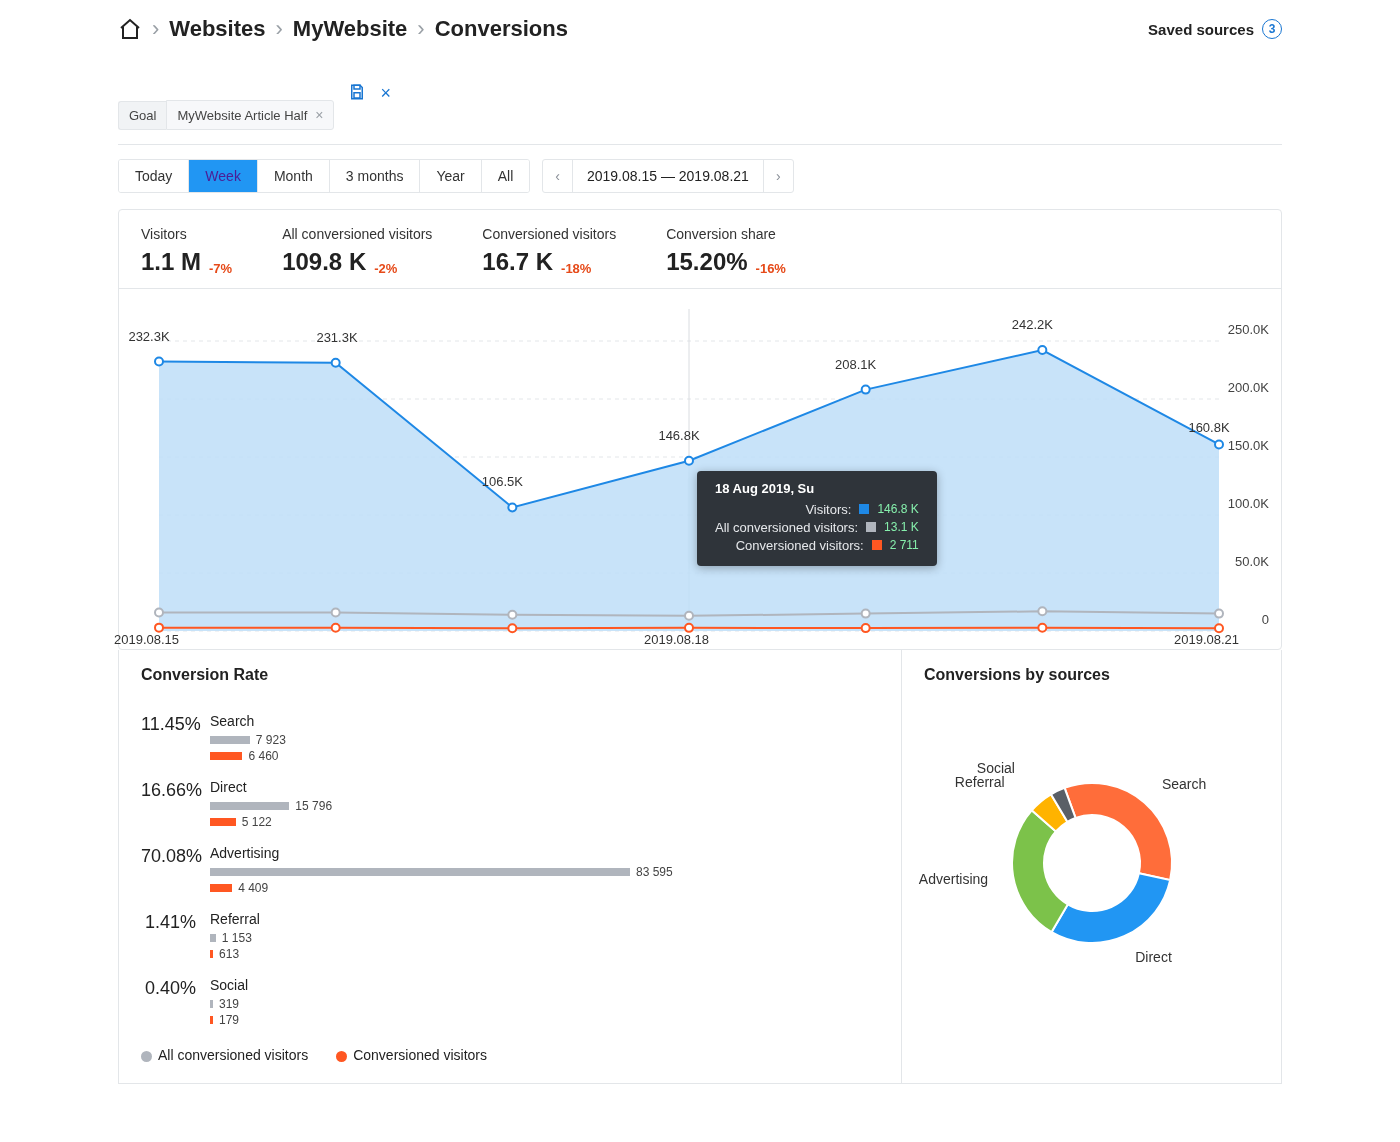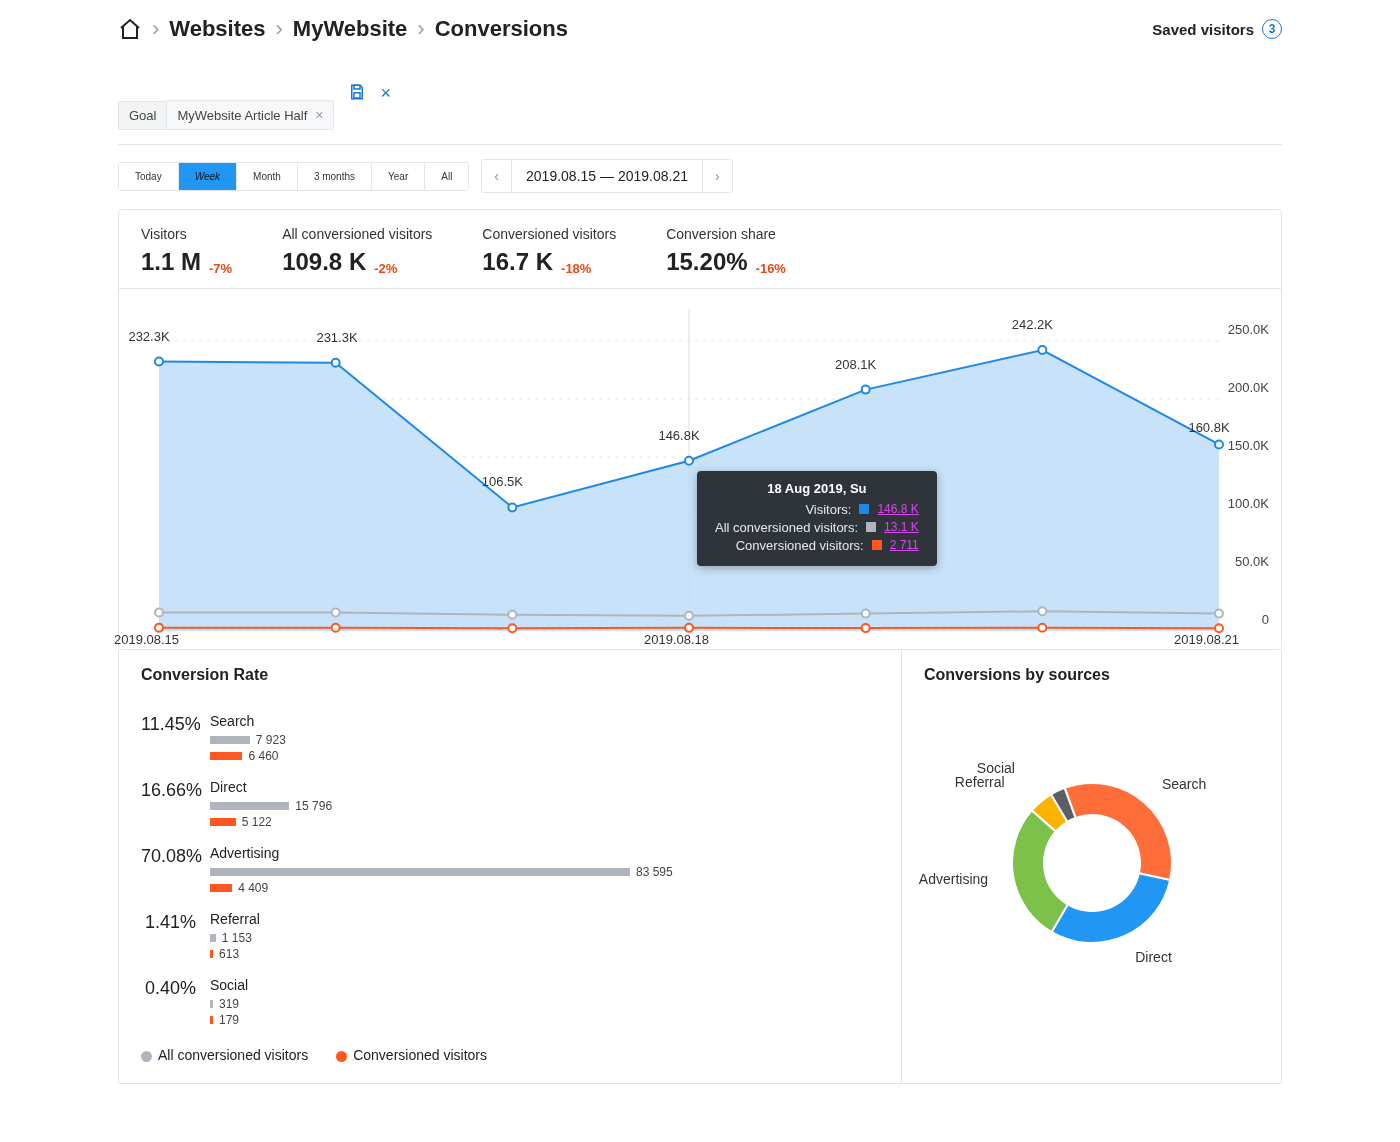--- a/index.html
+++ b/index.html
@@ -27,44 +27,44 @@
   .chips{display:flex;align-items:center;gap:0;margin-top:14px;}
   .chip{background:#f1f3f5;border:1px solid var(--border);padding:6px 10px;font-size:13px;color:#444;margin-top:44px;}
   .chip.first{border-right:none;border-radius:3px 0 0 3px;}
   .chip.value{border-radius:0 3px 3px 0;display:flex;align-items:center;gap:8px;background:#f7f8fa;}
   .chip .x{color:#9aa0a6;cursor:pointer;font-size:14px;}
   .chip-icons{display:flex;align-items:center;gap:14px;margin-left:14px;}
   .icon-btn{color:var(--link);cursor:pointer;}
   
   .period-row{display:flex;align-items:center;gap:12px;margin-top:14px;border-top:1px solid var(--border);padding-top:14px;}
   .tabs{display:flex;border:1px solid var(--border);border-radius:3px;overflow:hidden;}
-  .tab{padding:8px 16px;border-right:1px solid var(--border);cursor:pointer;font-size:10px;color:#333;background:#fff;}
+  .tab{padding:8px 16px;border-right:1px solid var(--border);cursor:pointer;font-size:14px;color:#333;background:#fff;}
   .tab:last-child{border-right:none;}
-  .tab.active{background:#2196f3;color:#0f172a;font-style:italic;}
+  .tab.active{background:#2196f3;color:#4c1d95;}
   .range-picker{display:flex;align-items:center;border:1px solid var(--border);border-radius:3px;overflow:hidden;}
   .range-picker .arrow{padding:8px 12px;color:#8a8f98;cursor:pointer;border-right:1px solid var(--border);}
   .range-picker .arrow.right{border-right:none;border-left:1px solid var(--border);}
   .range-picker .range{padding:8px 14px;font-size:14px;}
   
   .panel{border:1px solid var(--border);margin-top:16px;border-radius:4px;}
   .metrics{display:flex;gap:50px;padding:16px 22px 12px;border-bottom:1px solid var(--border);}
   .metric .mlabel{font-size:14px;color:#333;}
   .metric .mval{font-size:24px;font-weight:700;margin-top:6px;display:flex;align-items:flex-end;gap:8px;}
   .metric .delta{font-size:13px;font-weight:600;color:var(--red);}
   
   .main-chart{position:relative;height:360px;padding:12px 10px 0;}
   .main-chart svg{display:block;}
   .ylabel{position:absolute;right:12px;font-size:13px;color:#444;transform:translateY(-50%);margin-left:36px;}
   .xlabel{position:absolute;bottom:2px;font-size:13px;color:#333;}
   .ptlabel{position:absolute;font-size:13px;color:#333;transform:translate(-50%,-100%);white-space:nowrap;}
   .tooltip{position:absolute;background:#2f343a;color:#e6e8eb;border-radius:4px;padding:10px 18px;font-size:13px;box-shadow:0 2px 10px rgba(0,0,0,.3);}
-  .tooltip .tt-title{text-align:center;font-weight:600;margin-bottom:6px;color:#fff;}
+  .tooltip .tt-title{text-align:left;font-weight:600;margin-bottom:6px;color:#fff;}
   .tooltip .tt-row{display:flex;justify-content:flex-end;align-items:center;gap:8px;margin:3px 0;}
   .tooltip .sw{width:10px;height:10px;display:inline-block;}
-  .tooltip .ttval{color:#d946ef;font-size:12px;text-decoration:underline;}
+  .tooltip .ttval{color:#86efac;font-size:12px;}
   
   .bottom{display:flex;border-top:none;}
   .left-card{flex:1;border:1px solid var(--border);border-top:none;padding:16px 22px 20px;}
   .right-card{width:380px;border:1px solid var(--border);border-top:none;border-left:none;padding:16px 22px 20px;}
   .card-title{font-size:16px;font-weight:700;margin-bottom:29px;}
   .rate-row{display:flex;align-items:flex-start;gap:14px;margin-bottom:14px;}
   .rate-pct{width:55px;text-align:right;font-size:18px;padding-top:1px;}
   .rate-body{flex:1;}
   .rate-name{font-size:14px;margin-bottom:4px;}
   .bar-line{display:flex;align-items:center;gap:6px;margin:2px 0;}
@@ -93,21 +93,21 @@
         </svg>
       </span>
       <span class="sep">›</span>
       <span>Websites</span>
       <span class="sep">›</span>
       <span>MyWebsite</span>
       <span class="sep">›</span>
       <span>Conversions</span>
     </div>
     <div class="saved">
-      <span>Saved visitors</span>
+      <span>Saved sources</span>
       <span class="badge">3</span>
     </div>
   </div>
 
   <div class="chips">
     <div class="chip first">Goal</div>
     <div class="chip value">
       <span>MyWebsite Article Half</span>
       <span class="x">×</span>
     </div>

